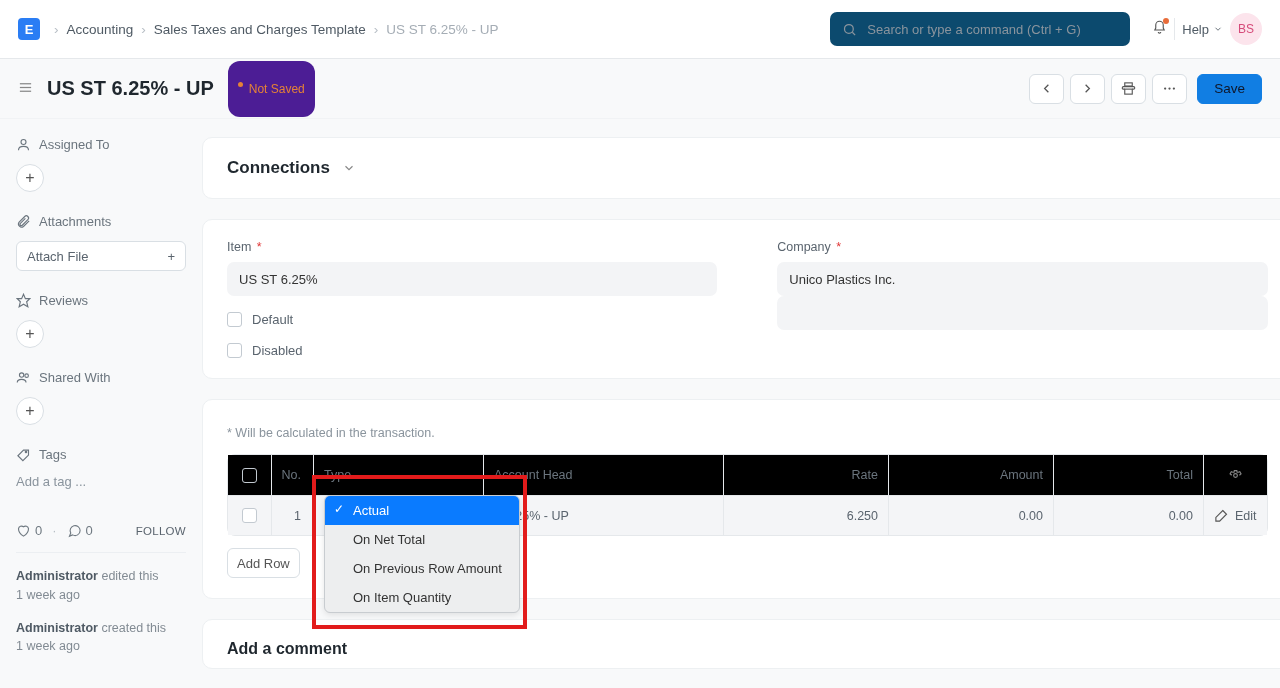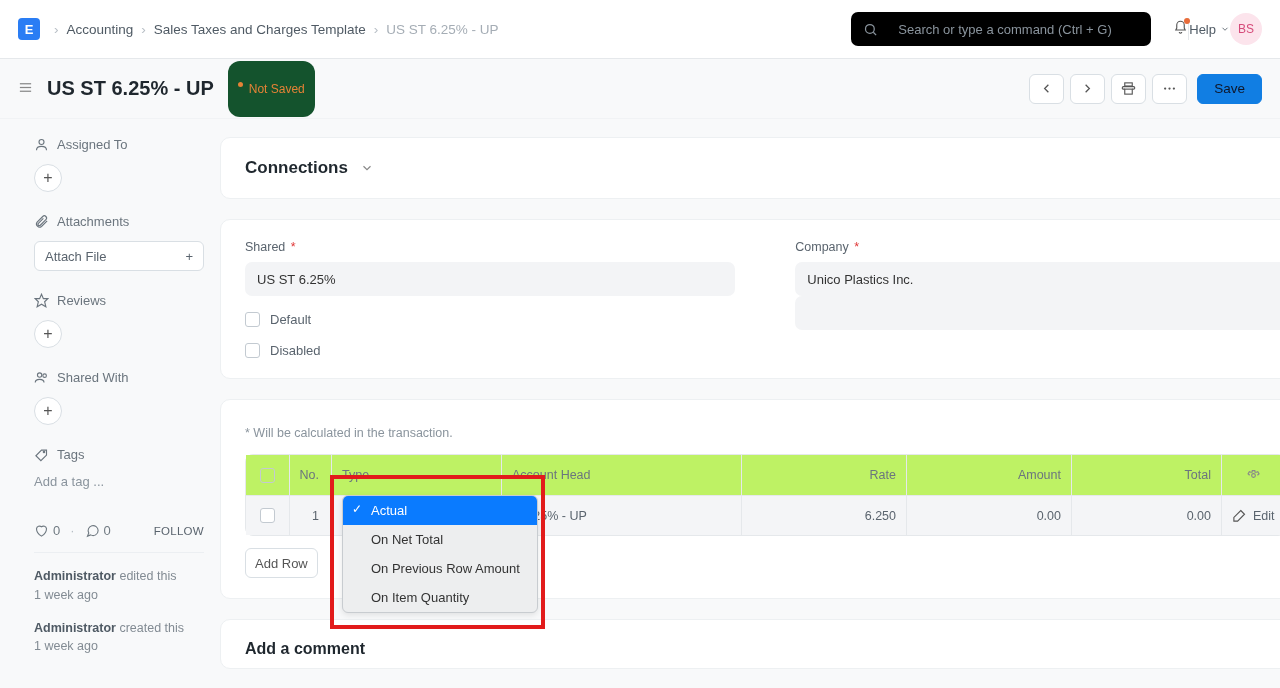--- a/index.html
+++ b/index.html
@@ -6,42 +6,42 @@
   html, body { width: 1280px; height: 688px; font-family: -apple-system, Segoe UI, Helvetica, Arial, sans-serif; color: #1F272E; background: #fff; overflow: hidden; font-size: 13px; }
   a { text-decoration: none; color: inherit; }
 
   
   .navbar { height: 59px; border-bottom: 1px solid #E5E8EB; display: flex; align-items: center; padding: 0 18px 0 18px; background: #fff; }
   .logo { width: 22px; height: 22px; background: #2A7DF4; border-radius: 4px; color: #fff; font-weight: 700; display: flex; align-items: center; justify-content: center; font-size: 13px; margin-right: 14px; }
   .crumbs { display: flex; align-items: center; gap: 8px; font-size: 13.5px; color: #4F5A64; }
   .crumbs .sep { color: #B7BEC5; }
   .crumbs .muted { color: #A5ADB5; }
   .nav-spacer { flex: 1; }
-  .search { width: 300px; height: 34px; background: #000000; border-radius: 7px; display: flex; align-items: center; padding: 0 12px; color: #8A949D; gap: 20px; }
+  .search { width: 300px; height: 34px; background: #0c4a6e; border-radius: 7px; display: flex; align-items: center; padding: 0 12px; color: #8A949D; gap: 10px; }
   .search svg { width: 14px; height: 14px; }
-  .nav-right { display: flex; align-items: center; gap: 0; margin-left: 22px; }
+  .nav-right { display: flex; align-items: center; gap: 7px; margin-left: 22px; }
   .bell { position: relative; }
   .bell-dot { position: absolute; top: -2px; right: -2px; width: 6px; height: 6px; background: #E86C3A; border-radius: 50%; }
   .vsep { width: 1px; height: 22px; background: #E5E8EB; }
   .help { display: flex; align-items: center; gap: 4px; color: #4F5A64; font-size: 13px; }
   .avatar { width: 32px; height: 32px; border-radius: 50%; background: #FCE4EC; color: #D64B7A; display: flex; align-items: center; justify-content: center; font-size: 12px; font-weight: 500; }
 
   
   .pagehdr { height: 60px; padding: 0 18px; display: flex; align-items: center; border-bottom: 1px solid #F1F3F5; background: #F8F9FA; }
   .hamb { margin-right: 14px; color: #888; }
   .pagehdr h1 { font-size: 20px; font-weight: 700; margin-right: 14px; }
-  .pill { background: #14532d; color: #E58236; font-size: 12px; padding: 21px 10px; border-radius: 12px; display: flex; align-items: flex-start; gap: 6px; }
+  .pill { background: #4c1d95; color: #E58236; font-size: 12px; padding: 21px 10px; border-radius: 12px; display: flex; align-items: flex-start; gap: 6px; }
   .pill-dot { width: 5px; height: 5px; background: #E58236; border-radius: 50%; }
   .hdr-spacer { flex: 1; }
   .btn { height: 30px; border: 1px solid #D9DFE4; background: #fff; border-radius: 6px; display: flex; align-items: center; justify-content: center; padding: 0 9px; color: #555; cursor: pointer; }
   .btn + .btn { margin-left: 6px; }
   .btn-primary { background: #117EE3; border-color: #117EE3; color: #0f172a; padding: 0 16px; font-size: 13.5px; }
 
   
-  .body { display: flex; height: calc(688px - 59px - 60px); background: #F8F9FA; padding-left: 18px; }
+  .body { display: flex; height: calc(688px - 59px - 60px); background: #F8F9FA; }
   .sidebar { width: 228px; padding: 18px 16px; font-size: 13px; color: #5A646E; }
   .side-head { display: flex; align-items: center; gap: 8px; color: #6B757E; margin-bottom: 12px; }
   .circle-btn { width: 28px; height: 28px; border: 1px solid #D9DFE4; border-radius: 50%; background: #fff; display: flex; align-items: center; justify-content: center; color: #555; font-size: 16px; line-height: 1; }
   .side-block { margin-bottom: 22px; }
   .attach-btn { height: 30px; border: 1px solid #D9DFE4; border-radius: 6px; background: #fff; display: flex; align-items: center; justify-content: space-between; padding: 0 10px; width: 170px; margin-top: 10px; }
   .stats { display: flex; align-items: center; gap: 10px; color: #707A82; }
   .stats .sepdot { color: #B7BEC5; }
   .follow { font-size: 11.5px; letter-spacing: .3px; color: #5A646E; }
   .divider { height: 1px; background: #ECEFF2; margin: 14px 0; }
   .activity { font-size: 12.5px; color: #828B93; line-height: 1.5; }
@@ -59,21 +59,21 @@
   .finput { width: 100%; height: 34px; background: #F3F4F6; border: none; border-radius: 7px; padding: 0 12px; font-size: 13px; color: #333; }
   .chk-row { display: flex; align-items: center; gap: 10px; margin-top: 16px; color: #5A646E; font-size: 13px; }
   .chk { width: 15px; height: 15px; border: 1.5px solid #C3CAD1; border-radius: 3px; }
 
   .section-label { font-size: 13px; color: #5A646E; }
   .hint { font-size: 12.5px; color: #8A949D; margin-top: 6px; }
   .grid { width: 100%; border: 1px solid #E5E8EB; border-radius: 8px; margin-top: 14px; overflow: visible; }
   .grow { display: flex; align-items: stretch; height: 40px; }
   .gcell { border-right: 1px solid #E5E8EB; padding: 0 10px; display: flex; align-items: center; font-size: 12.5px; color: #5A646E; }
   .gcell:last-child { border-right: none; }
-  .ghdr .gcell { background: #bef264; color: #6B757E; }
+  .ghdr .gcell { background: #000000; color: #6B757E; }
   .gdata { background: #F4F5F7; border-top: 1px solid #E5E8EB; }
   .c-chk { width: 44px; justify-content: center; }
   .c-no  { width: 42px; justify-content: flex-end; padding-right: 12px; }
   .c-type{ width: 170px; position: relative; overflow: visible; }
   .c-acct{ width: 240px; }
   .c-rate{ width: 165px; justify-content: flex-end; }
   .c-amt { width: 165px; justify-content: flex-end; }
   .c-tot { width: 150px; justify-content: flex-end; }
   .c-edit{ flex: 1; justify-content: center; gap: 6px; }
   .addrow { margin-top: 12px; }
@@ -272,21 +272,21 @@
               <polyline points="6 9 12 15 18 9"></polyline>
             </svg>
         </div>
       </div>
     </div>
 
     <div class="card">
       <div class="cpad">
         <div class="form-grid">
           <div class="form-col">
-            <label class="flabel"><span>Shared</span> <span class="req">*</span></label>
+            <label class="flabel"><span>Item</span> <span class="req">*</span></label>
             <input class="finput" value="US ST 6.25%" style="">
             <div class="chk-row">
                 <span class="chk"></span>
                 <span>Default</span>
               </div>
             <div class="chk-row">
                 <span class="chk"></span>
                 <span>Disabled</span>
               </div>
           </div>

